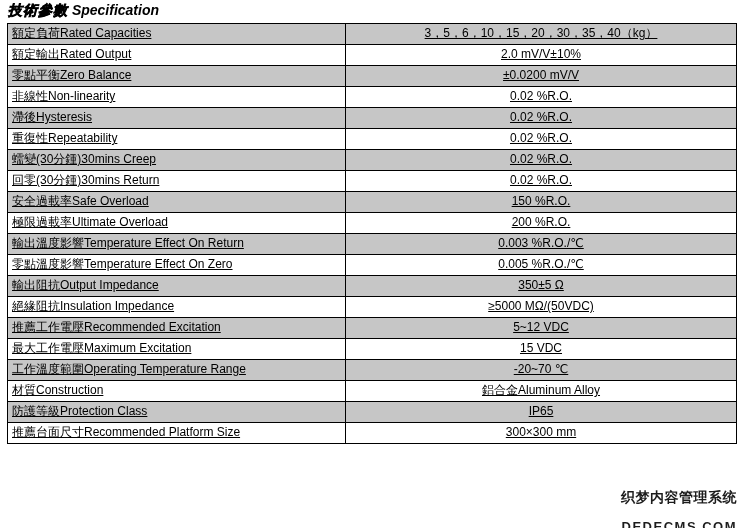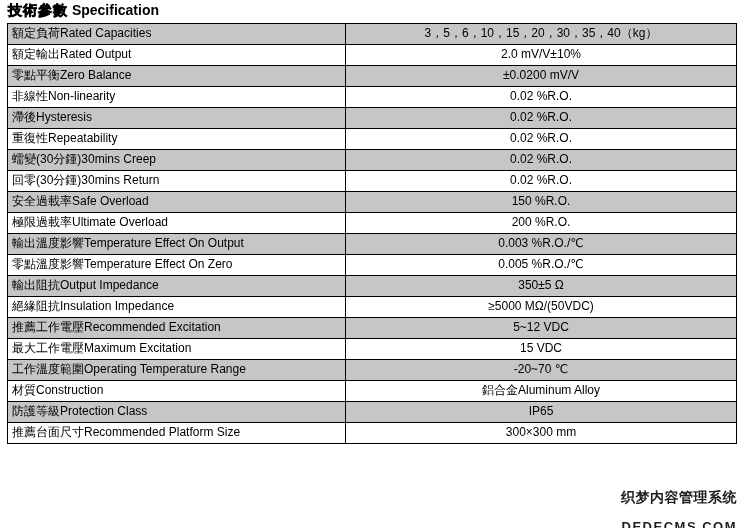--- a/index.html
+++ b/index.html
@@ -11,20 +11,21 @@
     color: #000;
     overflow: hidden;
   }
   .page-title {
     position: absolute;
     top: 2px;
     left: 8px;
     font-size: 14px;
     font-weight: bold;
     white-space: nowrap;
+    font-style: italic;
   }
   .page-title .zh {
     font-family: "DejaVu Sans", sans-serif;
     font-weight: 900;
     letter-spacing: 1px;
     -webkit-text-stroke: 0.6px #000;
   }
   table.spec {
     position: absolute;
     top: 23px;
@@ -33,20 +34,21 @@
     border-collapse: collapse;
     table-layout: fixed;
   }
   table.spec td {
     border: 1px solid #000;
     font-size: 12px;
     height: 21px;
     line-height: 1.15;
     overflow: hidden;
     white-space: nowrap;
+    text-decoration: underline;
   }
   td.lbl { padding-left: 4px; text-align: left; }
   td.val { text-align: center; }
   col.c1 { width: 338px; }
   col.c2 { width: 391px; }
   tr:nth-child(odd) td { background: #c6c6c6; }
   tr.tall td { height: 42px; }
   .conn-line { line-height: 16px; text-align: center; }
   .watermark {
     position: absolute;
@@ -111,21 +113,21 @@
     </tr>
     <tr>
       <td class="lbl">安全過載率Safe Overload</td>
       <td class="val">150 %R.O.</td>
     </tr>
     <tr>
       <td class="lbl">極限過載率Ultimate Overload</td>
       <td class="val">200 %R.O.</td>
     </tr>
     <tr>
-      <td class="lbl">輸出溫度影響Temperature Effect On Output</td>
+      <td class="lbl">輸出溫度影響Temperature Effect On Return</td>
       <td class="val">0.003 %R.O./℃</td>
     </tr>
     <tr>
       <td class="lbl">零點溫度影響Temperature Effect On Zero</td>
       <td class="val">0.005 %R.O./℃</td>
     </tr>
     <tr>
       <td class="lbl">輸出阻抗Output Impedance</td>
       <td class="val">350±5 Ω</td>
     </tr>

